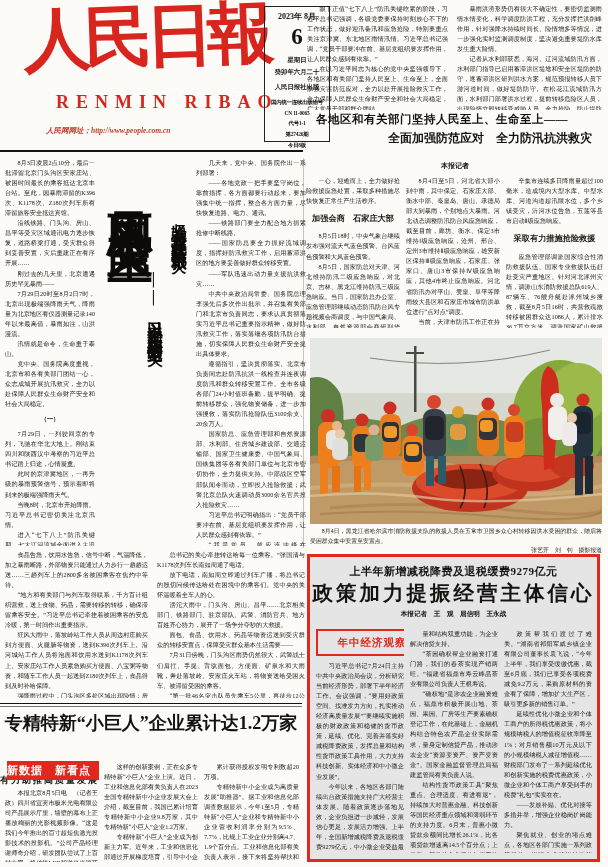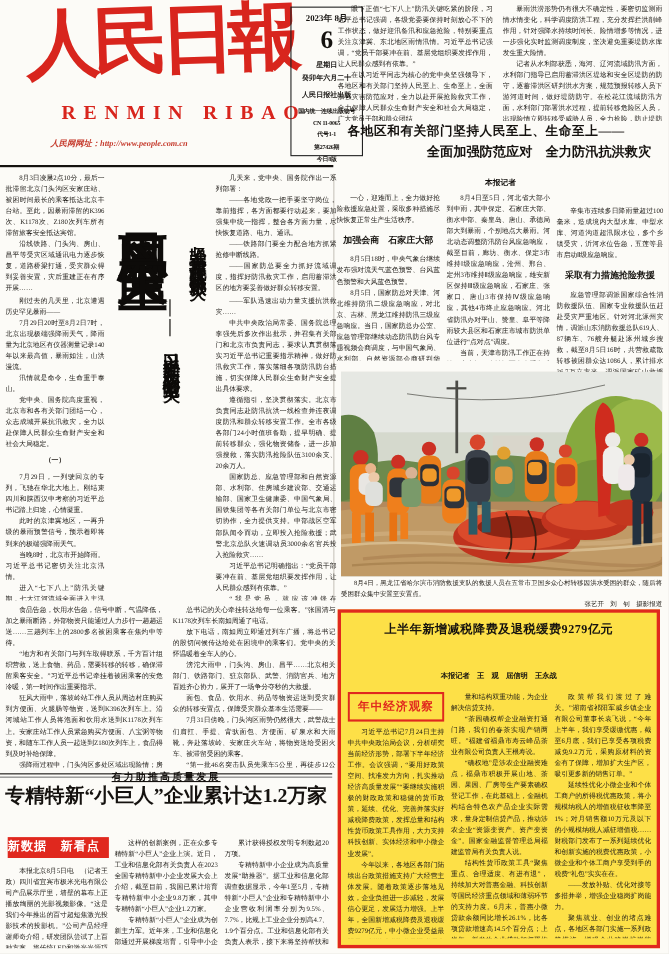--- a/index.html
+++ b/index.html
@@ -29,35 +29,35 @@
   .kicker{position:absolute;left:306px;top:112px;width:298px;text-align:left;padding-left:10px;
           font-size:11.5px;font-weight:700;letter-spacing:0.5px;}
   .flood-headline{position:absolute;left:304px;top:130px;width:300px;text-align:center;
           font-family:"Liberation Sans",sans-serif;font-weight:900;font-size:12px;letter-spacing:0px;white-space:nowrap;margin-left:36px;}
   .flood-byline{position:absolute;left:306px;top:161px;width:298px;text-align:center;font-size:7px;font-weight:700;}
   
   .photo{position:absolute;left:310px;top:338px;width:292px;height:186px;background:#cfd2c8;overflow:hidden;}
   .caption{position:absolute;left:310px;top:527px;width:292px;font-size:5.9px;line-height:1.65;text-align:justify;color:#26221c;}
   .caption .credit{text-align:right;text-indent:0;}
   
-  .redbox{position:absolute;left:307px;top:554px;width:287px;height:302px;border:3px solid #e0281e;background:#fde047;}
+  .redbox{position:absolute;left:307px;top:554px;width:287px;height:302px;border:3px solid #e0281e;background:#e5e5e5;}
   .eco-over{position:absolute;left:0;top:7px;width:100%;text-align:center;font-size:11px;font-weight:700;letter-spacing:0.5px;}
   .eco-head{position:absolute;left:0;top:22px;width:100%;text-align:center;font-size:20.5px;font-weight:900;letter-spacing:3px;white-space:nowrap;}
   .eco-byline{position:absolute;left:0;top:53px;width:100%;text-align:center;font-size:6.6px;font-weight:700;}
   .badge-outline{display:block;width:84px;border:2px solid #e0281e;color:#e0281e;font-weight:900;
-      font-size:10.5px;text-align:center;padding:3px 0;margin:0 0 5px 0;font-family:"Liberation Sans",sans-serif;letter-spacing:1px;}
+      font-size:10.5px;text-align:center;padding:3px 12px;margin:0 0 5px 0;font-family:"Liberation Sans",sans-serif;letter-spacing:1px;}
   
   .vhead{position:absolute;left:100px;top:176px;height:402px;writing-mode:vertical-rl;
          font-family:"Liberation Sans",sans-serif;font-weight:900;font-size:45px;color:#0d0b09;letter-spacing:2px;}
   .vhead span{display:inline;}
   .vhead .gap{margin-top:14px;display:inline-block;}
   .vsub{position:absolute;writing-mode:vertical-rl;font-weight:900;font-size:15.5px;letter-spacing:2.5px;color:#0d0b09;}
   
   .sme-head{position:absolute;left:0px;top:711px;width:302px;text-align:center;font-size:18px;font-weight:900;letter-spacing:0px;white-space:nowrap;}
-  .sme-sub{position:absolute;left:0px;top:700px;width:302px;text-align:center;font-size:9px;font-weight:700;letter-spacing:2px;text-decoration:underline;}
+  .sme-sub{position:absolute;left:0px;top:774px;width:302px;font-size:9px;font-weight:700;letter-spacing:2px;}
   .badge-solid{position:absolute;left:7px;top:761px;width:92px;height:19px;background:#e0281e;color:#fff;
       font-family:"Liberation Sans",sans-serif;font-weight:900;font-size:11px;text-align:left;line-height:19px;letter-spacing:1px;}
 </style>
 </head>
 <body>
 
 <div class="page">
 
   <div class="logo">人民日報</div>
   <div class="latin">RENMIN RIBAO</div>
@@ -96,21 +96,21 @@
     <div class="subhead">加强会商　石家庄大部</div>
     <div>
         <p>8月5日18时，中央气象台继续发布强对流天气蓝色预警、台风蓝色预警和大风蓝色预警。</p>
         <p>8月5日，国家防总对天津、河北维持防汛二级应急响应，对北京、吉林、黑龙江维持防汛三级应急响应。当日，国家防总办公室、应急管理部继续动态防汛防台风专题视频会商调度，与中国气象局、水利部、自然资源部会商研判华北、东北暴雨洪涝灾害和今年第6号台风“卡努”发展趋势，视频连线天津、吉林、黑龙江、河北等省份防办，安排部署重点地区防汛救灾工作。会商指出，当前防汛处于“七下八上”防汛关键期，台风</p>
       </div>
   </div>
   <div class="col" style="left:406px;top:176px;width:94px;height:152px">
       <p>8月4日至5日，河北省大部小到中雨，其中保定、石家庄大部、衡水中部、秦皇岛、唐山、承德局部大到暴雨，个别地点大暴雨。河北动态调整防汛防台风应急响应，截至目前，廊坊、衡水、保定3市维持Ⅰ级应急响应，沧州、邢台、定州3市维持Ⅱ级应急响应，雄安新区保持Ⅲ级应急响应，石家庄、张家口、唐山3市保持Ⅳ级应急响应，其他4市终止应急响应。河北省防汛办对平山、赞皇、阜平等降雨较大县区和石家庄市城市防洪单位进行“点对点”调度。</p>
       <p>当前，天津市防汛工作正在持续，永定河、大清河两大水系先后进入永定河泛区和东淀蓄滞洪区。根据预报，东淀蓄滞洪区台头地区水位持续上涨，预计8月6日前后与大清河水位持平；永定河行洪流量预计7日至8日恢复平缓，子牙河滏阳河水位持续上涨，预计洪水将于8月8日前后抵达天津市滨海新区</p>
     </div>
-  <div class="col" style="left:506px;top:188px;width:97px;height:152px">
+  <div class="col" style="left:506px;top:176px;width:97px;height:152px">
     <div>
         <p>辛集市连续多日降雨量超过100毫米，造成境内大型水库、中型水库、河道沟道超汛限水位，多个乡镇受灾，沂河水位告急，五莲等县市启动Ⅱ级应急响应。</p>
       </div>
     <div class="subhead">采取有力措施抢险救援</div>
     <div>
         <p>应急管理部调派国家综合性消防救援队伍、国家专业救援队伍赶赴受灾严重地区。针对河北涿州灾情，调派山东消防救援总队619人、87辆车、76艘舟艇赴涿州城乡搜救，截至8月5日16时，共营救疏散转移被困群众达1086人，累计排水36.7万立方米。调派国家矿山救援开滦队、国家危化救援中联油田队、国家管道救援廊坊队、国家安全生产应急救援勘测队等4支国家专业救援队伍，于8月5日20时前全部抵达涿州市，目前4支队伍累计排水4万余立方米。【下转第二版】</p>
       </div>
 
   </div>
 
@@ -262,20 +262,21 @@
         <p>滂沱大雨中，门头沟、房山、昌平……北京相关部门、铁路部门、驻京部队、武警、消防官兵、地方百姓齐心协力，展开了一场争分夺秒的大救援。</p>
         <p>面包、食品、饮用水、药品等物资运送到受灾群众的转移安置点，保障受灾群众基本生活需要——</p>
         <p>7月31日傍晚，门头沟区雨势仍然很大，武警战士们肩扛、手提、背驮面包、方便面、矿泉水和大雨靴，奔赴落坡岭、安家庄火车站，将物资送给受困火车、被滞留受困的乘客。</p>
         <p>“第一批46名突击队员先乘车5公里，再徒步12公里到达落坡岭和安家庄站，剩余的几吨物资陆续送达。”一名现场负责人说。</p>
       </div>
 
   </div>
 
   <div class="redbox">
     <div class="eco-over">上半年新增减税降费及退税缓费9279亿元</div>
+    <div class="eco-head">政策加力提振经营主体信心</div>
     <div class="eco-byline">本报记者　王　观　屈信明　王永战</div>
 
     <div class="col" style="left:6px;top:72px;width:88px;height:224px">
       <span class="badge-outline">年中经济观察</span>
       <div>
           <p>习近平总书记7月24日主持中共中央政治局会议，分析研究当前经济形势，部署下半年经济工作。会议强调，“要用好政策空间、找准发力方向，扎实推动经济高质量发展”“要继续实施积极的财政政策和稳健的货币政策，延续、优化、完善并落实好减税降费政策，发挥总量和结构性货币政策工具作用，大力支持科技创新、实体经济和中小微企业发展”。</p>
           <p>今年以来，各地区各部门陆续出台政策措施支持广大经营主体发展。随着政策逐步落地见效，企业负担进一步减轻，发展信心更足，发展活力增强。上半年，全国新增减税降费及退税缓费9279亿元，中小微企业受益最明显，新增减税降费及退税缓费8766亿元，占比约6.2%。</p>
         </div>
 
     </div>

